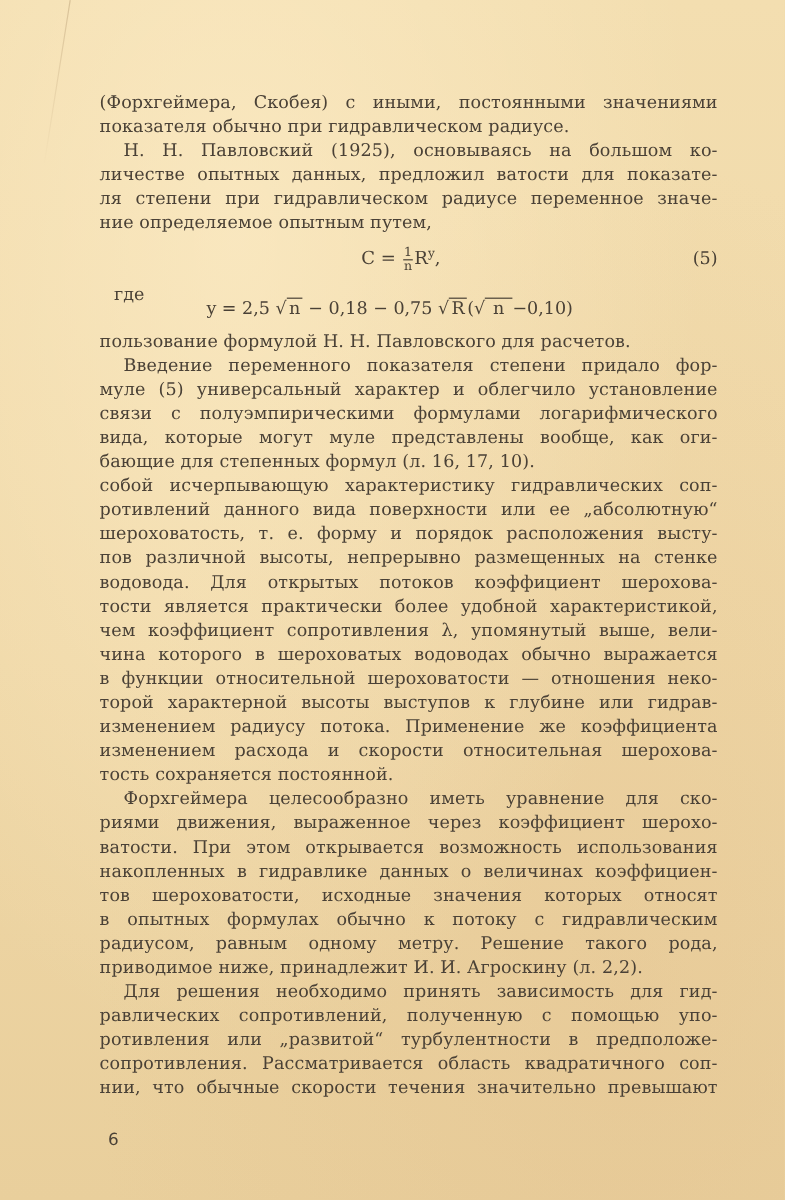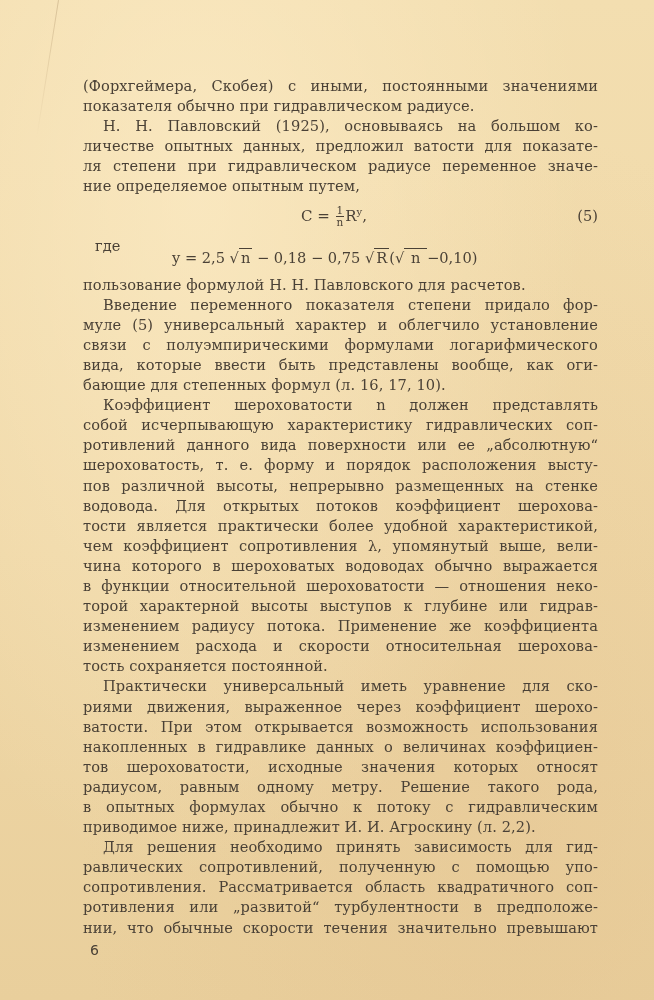--- a/index.html
+++ b/index.html
@@ -100,54 +100,53 @@
   </div>
 
   <div>
     <div class="line last">пользование формулой Н. Н. Павловского для расчетов.</div>
   </div>
 
   <div>
     <div class="line indent">Введение переменного показателя степени придало фор-</div>
     <div class="line">муле (5) универсальный характер и облегчило установление</div>
     <div class="line">связи с полуэмпирическими формулами логарифмического</div>
-    <div class="line">вида, которые ввести быть представлены вообще, как оги-</div>
+    <div class="line">вида, которые могут муле представлены вообще, как оги-</div>
     <div class="line last">бающие для степенных формул (л. 16, 17, 10).</div>
   </div>
 
   <div>
-    <div class="line indent">Коэффициент шероховатости n должен представлять</div>
     <div class="line">собой исчерпывающую характеристику гидравлических соп-</div>
     <div class="line">ротивлений данного вида поверхности или ее „абсолютную“</div>
     <div class="line">шероховатость, т. е. форму и порядок расположения высту-</div>
     <div class="line">пов различной высоты, непрерывно размещенных на стенке</div>
     <div class="line">водовода. Для открытых потоков коэффициент шерохова-</div>
     <div class="line">тости является практически более удобной характеристикой,</div>
     <div class="line">чем коэффициент сопротивления λ, упомянутый выше, вели-</div>
     <div class="line">чина которого в шероховатых водоводах обычно выражается</div>
     <div class="line">в функции относительной шероховатости — отношения неко-</div>
     <div class="line">торой характерной высоты выступов к глубине или гидрав-</div>
     <div class="line">изменением радиусу потока. Применение же коэффициента</div>
     <div class="line">изменением расхода и скорости относительная шерохова-</div>
     <div class="line last">тость сохраняется постоянной.</div>
   </div>
 
   <div>
-    <div class="line indent">Практически универсальный иметь уравнение для ско-</div>
+    <div class="line indent">Форхгеймера целесообразно иметь уравнение для ско-</div>
     <div class="line">риями движения, выраженное через коэффициент шерохо-</div>
     <div class="line">ватости. При этом открывается возможность использования</div>
     <div class="line">накопленных в гидравлике данных о величинах коэффициен-</div>
     <div class="line">тов шероховатости, исходные значения которых относят</div>
+    <div class="line">в опытных формулах обычно к потоку с гидравлическим</div>
     <div class="line">радиусом, равным одному метру. Решение такого рода,</div>
-    <div class="line">в опытных формулах обычно к потоку с гидравлическим</div>
     <div class="line last">приводимое ниже, принадлежит И. И. Агроскину (л. 2,2).</div>
   </div>
 
   <div>
     <div class="line indent">Для решения необходимо принять зависимость для гид-</div>
     <div class="line">равлических сопротивлений, полученную с помощью упо-</div>
+    <div class="line">ротивления или „развитой“ турбулентности в предположе-</div>
     <div class="line">сопротивления. Рассматривается область квадратичного соп-</div>
-    <div class="line">ротивления или „развитой“ турбулентности в предположе-</div>
     <div class="line">нии, что обычные скорости течения значительно превышают</div>
   </div>
 </div>
 
 <div class="page-number">6</div>
 
 </body></html>

